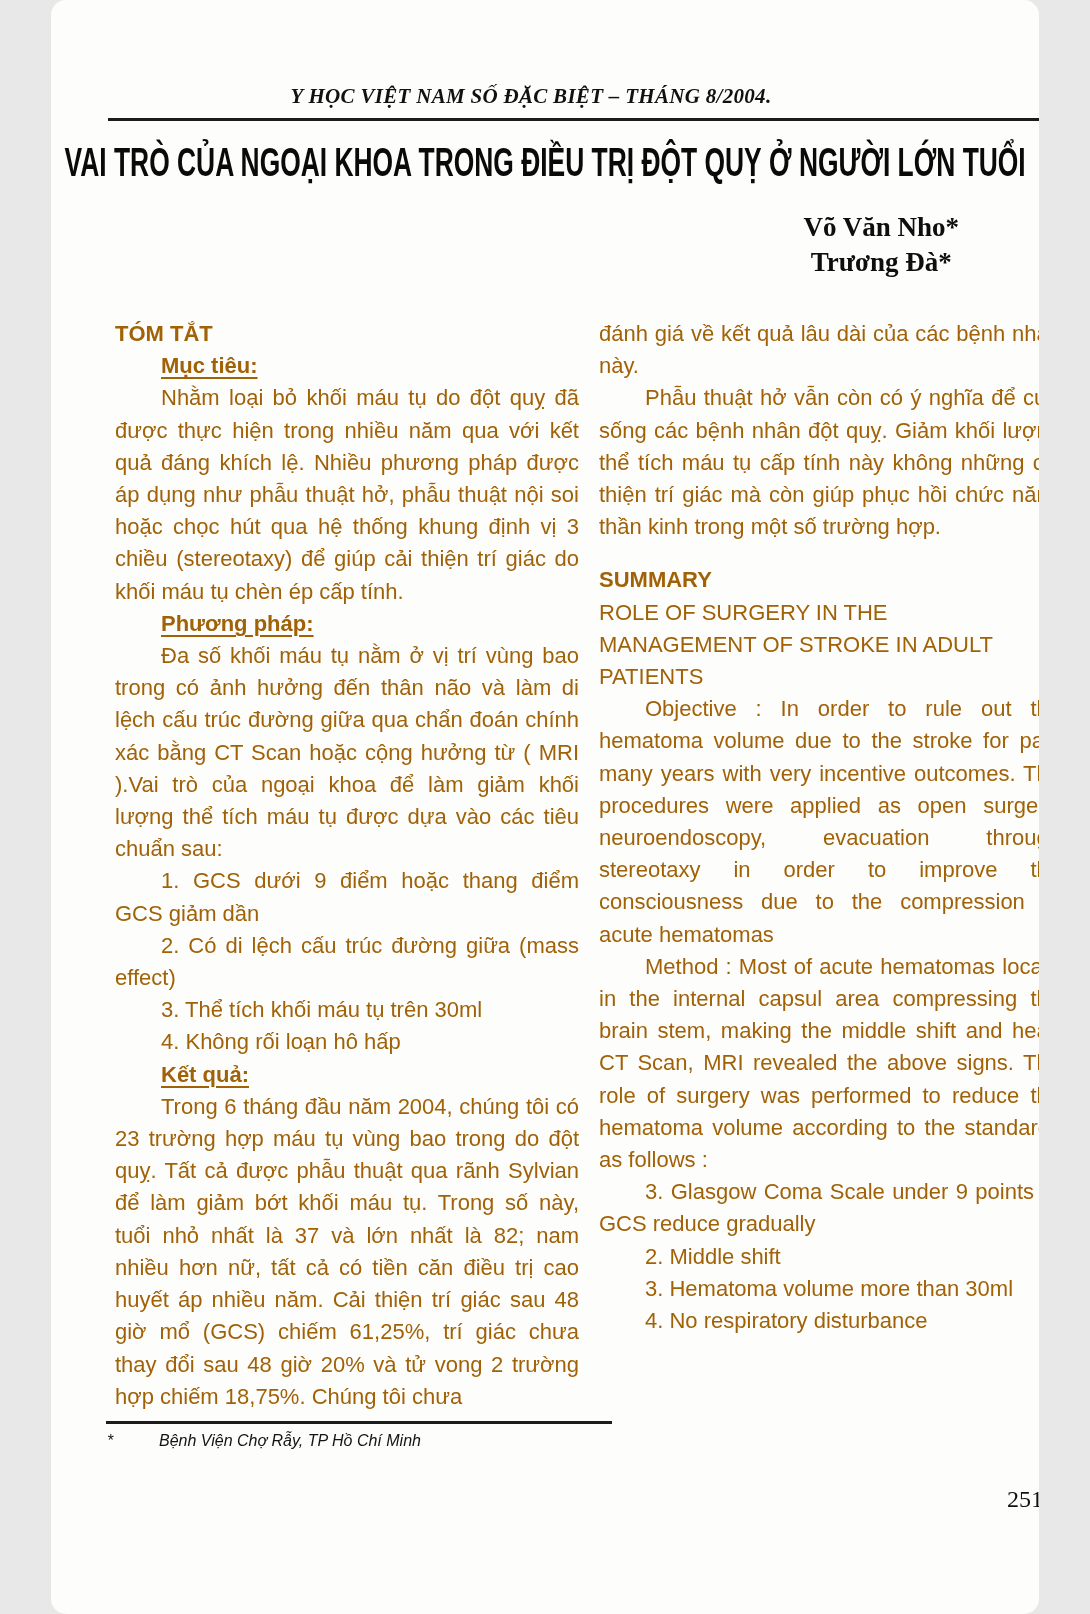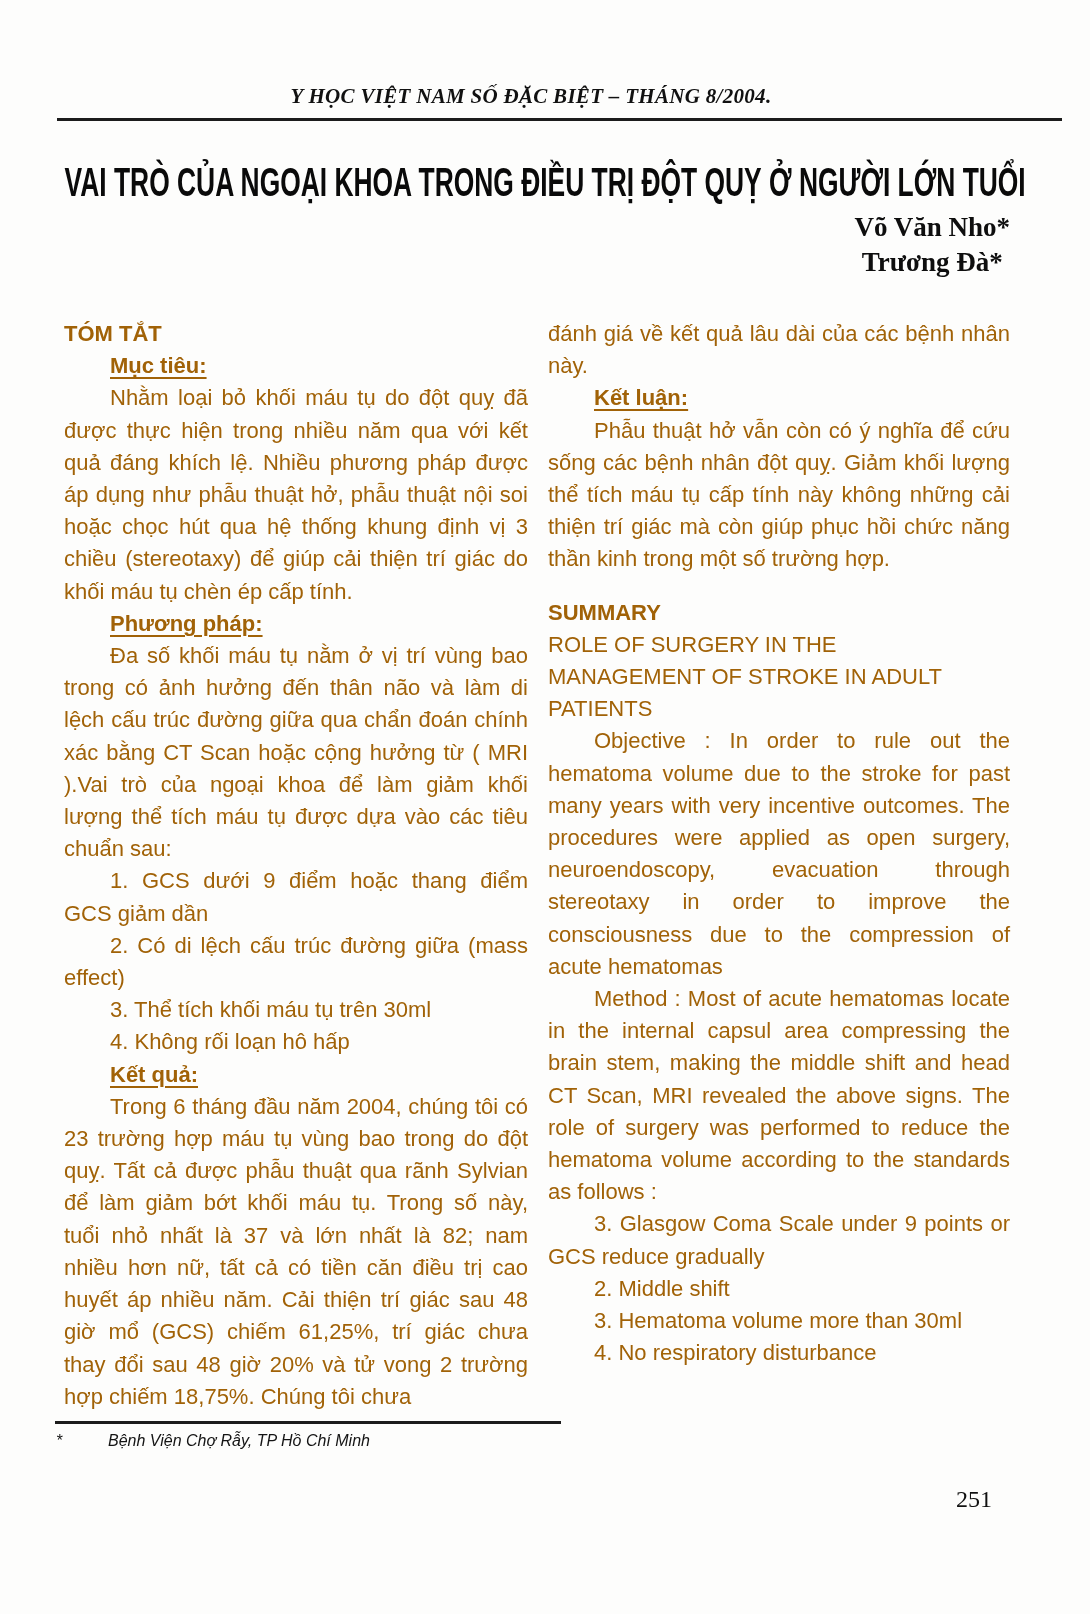--- a/index.html
+++ b/index.html
@@ -1,24 +1,25 @@
 <!DOCTYPE html>
 <html lang="vi"><head>
 <meta charset="utf-8">
 <style>
   html, body { margin: 0; padding: 0; background: #e8e8e8; }
   .page {
     position: relative;
-    width: 1090px;
+    width: 988px;
     height: 1614px;
     margin: 0 auto;
     background: #fdfdfc;
     color: #151515;
     overflow: hidden;
     font-family: "Liberation Sans", sans-serif;
+    border-radius: 15px;
   }
 
   
   .journal-header {
     position: absolute;
     top: 84px; left: 0; right: 28px;
     text-align: center;
     font-family: "Liberation Serif", serif;
     font-style: italic;
     font-weight: bold;
@@ -29,21 +30,21 @@
   .header-rule {
     position: absolute;
     top: 118px; left: 57px; width: 1005px; height: 3px;
     background: #1c1c1c;
   }
 
   
   .title-row {
     position: absolute;
     top: 140px; left: 0; right: 0;
-    display: flex; justify-content: center; margin-top: 20px;
+    display: flex; justify-content: center;
   }
   .title-text {
     white-space: nowrap;
     font-weight: bold;
     font-size: 40px;
     letter-spacing: 0px;
     transform: scaleX(0.66);
     transform-origin: center;
     color: #0a0a0a;
   }
@@ -141,23 +142,20 @@
 
     <p class="sub-label">
       <span class="u">Kết quả:</span>
     </p>
     <p class="para">Trong 6 tháng đầu năm 2004, chúng tôi có 23 trường hợp máu tụ vùng bao trong do đột quỵ. Tất cả được phẫu thuật qua rãnh Sylvian để làm giảm bớt khối máu tụ. Trong số này, tuổi nhỏ nhất là 37 và lớn nhất là 82; nam nhiều hơn nữ, tất cả có tiền căn điều trị cao huyết áp nhiều năm. Cải thiện trí giác sau 48 giờ mổ (GCS) chiếm 61,25%, trí giác chưa thay đổi sau 48 giờ 20% và tử vong 2 trường hợp chiếm 18,75%. Chúng tôi chưa</p>
   </div>
 
   <div class="col col-right">
     <p class="noindent">đánh giá về kết quả lâu dài của các bệnh nhân này.</p>
 
-    <p class="sub-label">
-      <span class="u">Kết luận:</span>
-    </p>
     <p class="para">Phẫu thuật hở vẫn còn có ý nghĩa để cứu sống các bệnh nhân đột quỵ. Giảm khối lượng thể tích máu tụ cấp tính này không những cải thiện trí giác mà còn giúp phục hồi chức năng thần kinh trong một số trường hợp.</p>
 
     <p class="section-head summary-head">SUMMARY</p>
 
     <p class="center">ROLE OF SURGERY IN THE</p>
     <p class="center">MANAGEMENT OF STROKE IN ADULT</p>
     <p class="center">PATIENTS</p>
 
     <p class="para">Objective : In order to rule out the hematoma volume due to the stroke for past many years with very incentive outcomes. The procedures were applied as open surgery, neuroendoscopy, evacuation through stereotaxy in order to improve the consciousness due to the compression of acute hematomas</p>
     <p class="para">Method : Most of acute hematomas locate in the internal capsul area compressing the brain stem, making the middle shift and head CT Scan, MRI revealed the above signs. The role of surgery was performed to reduce the hematoma volume according to the standards as follows :</p>

